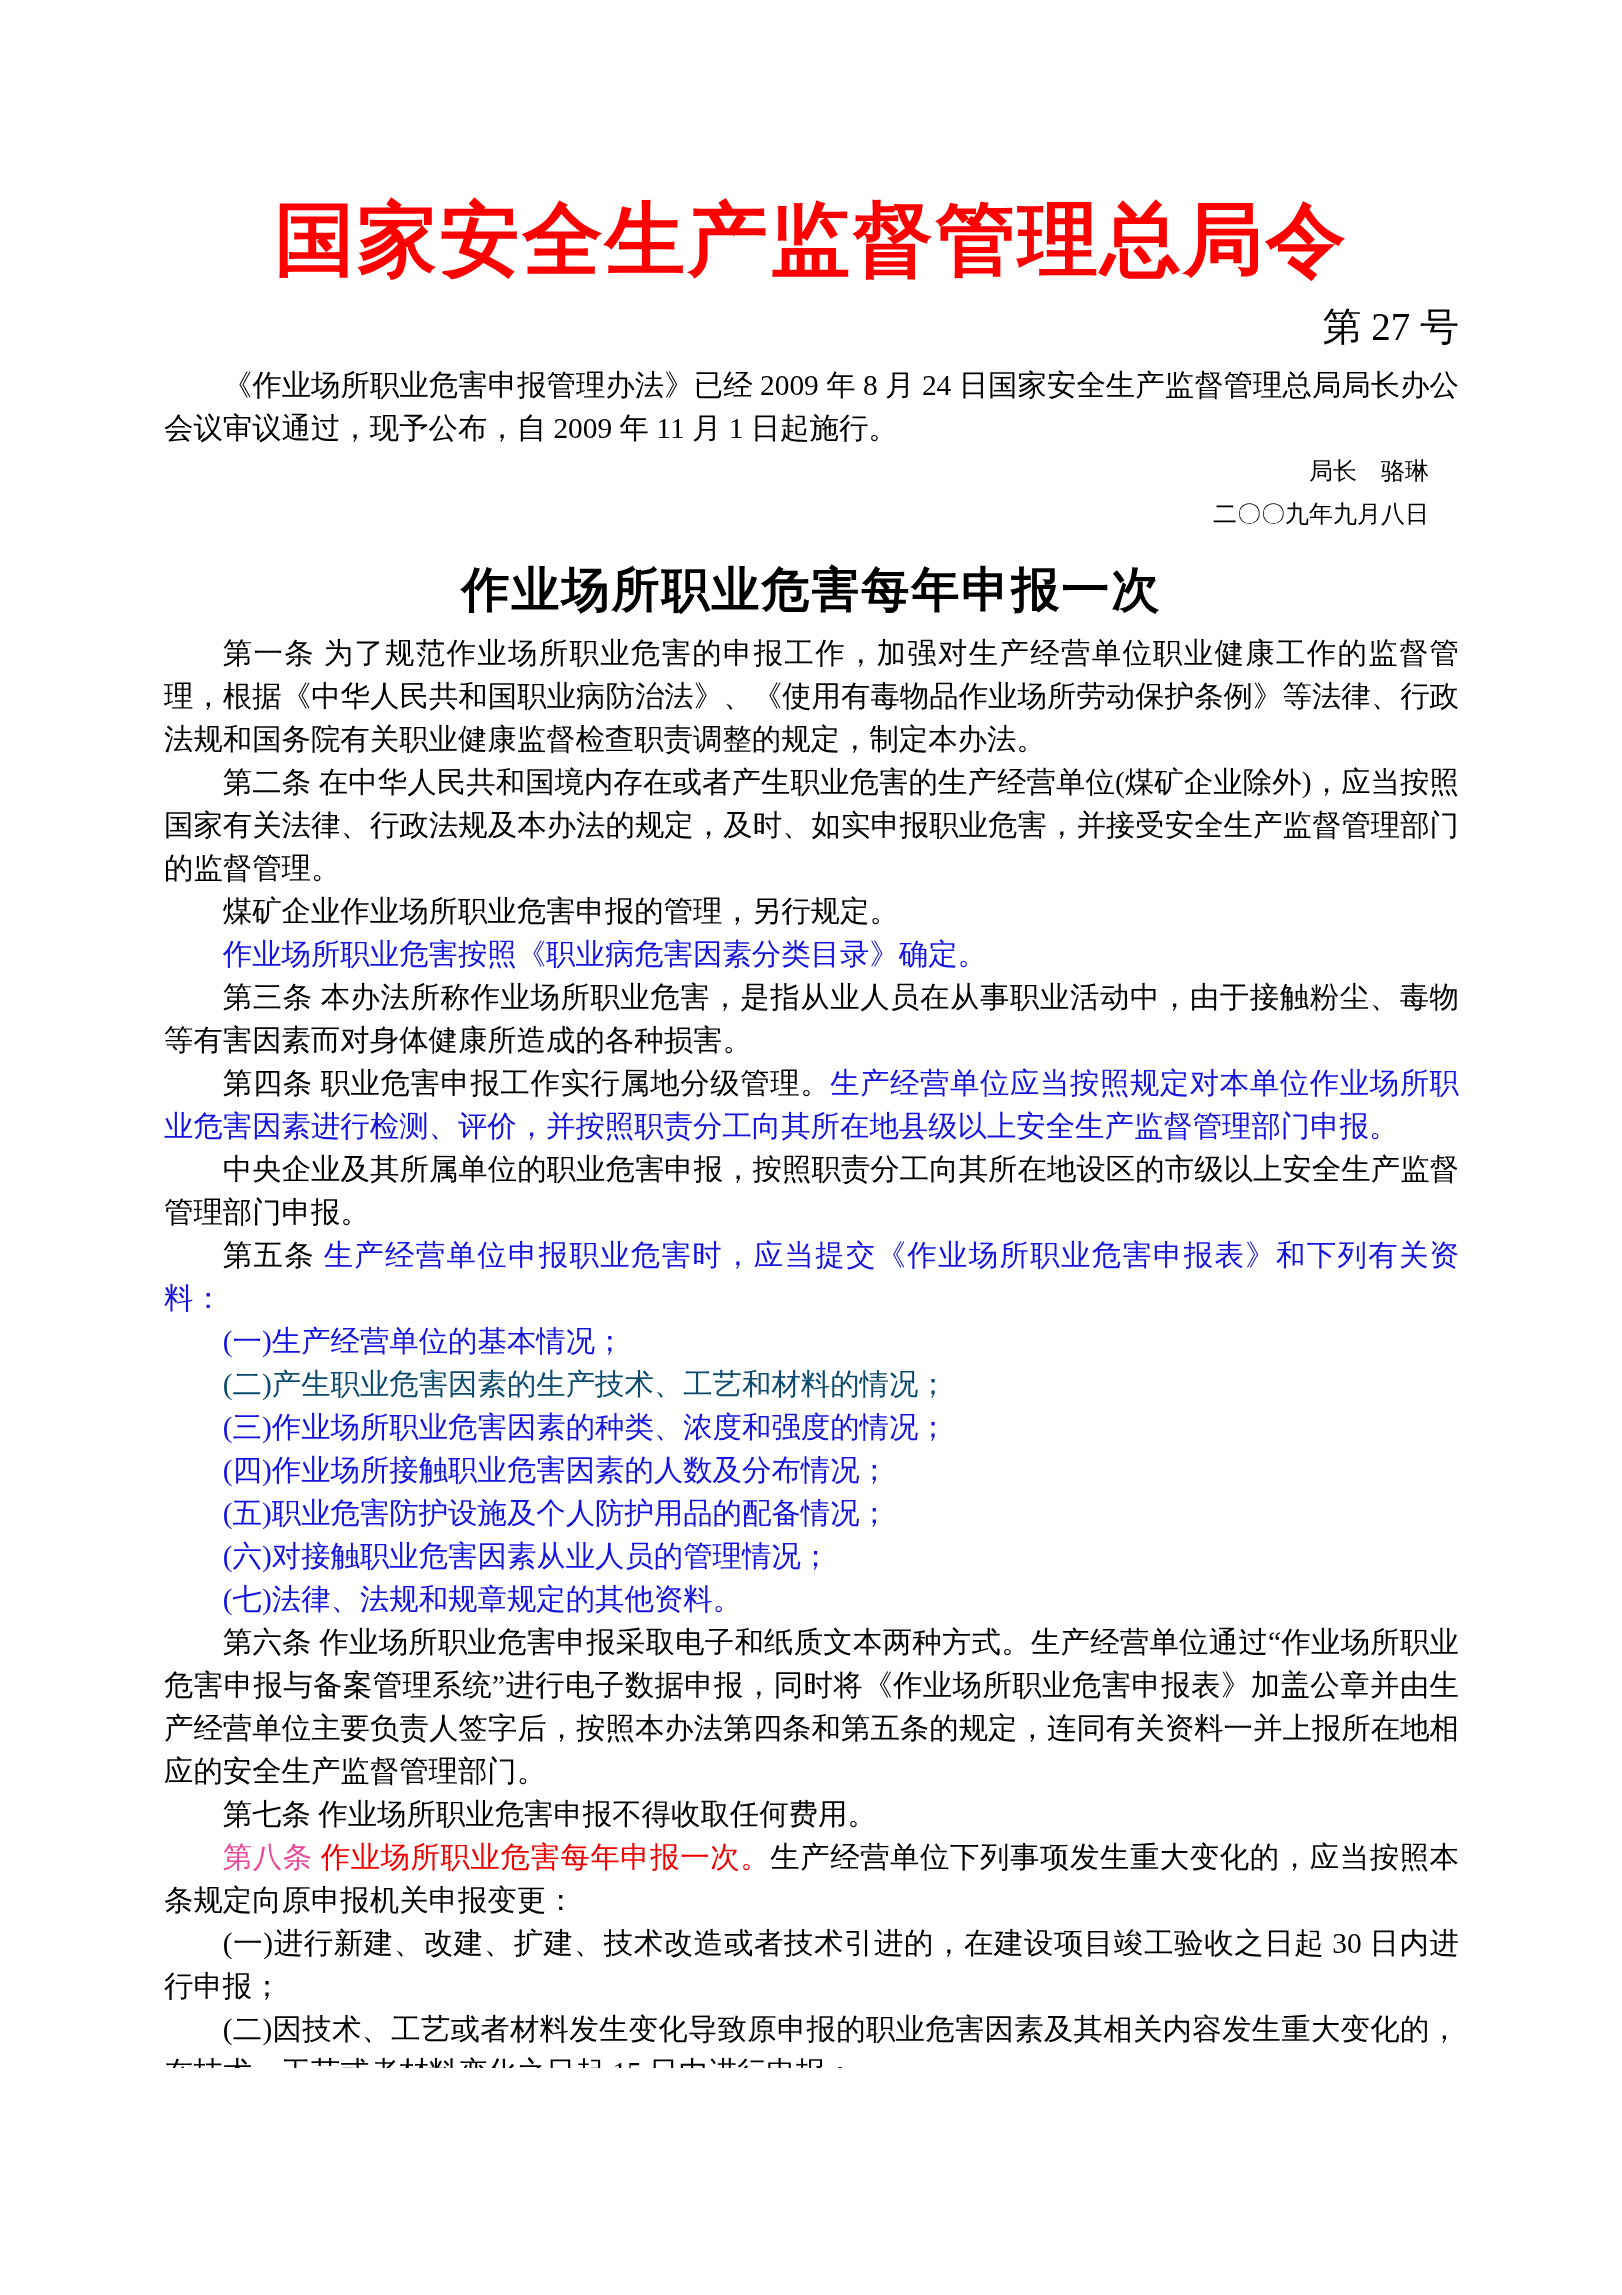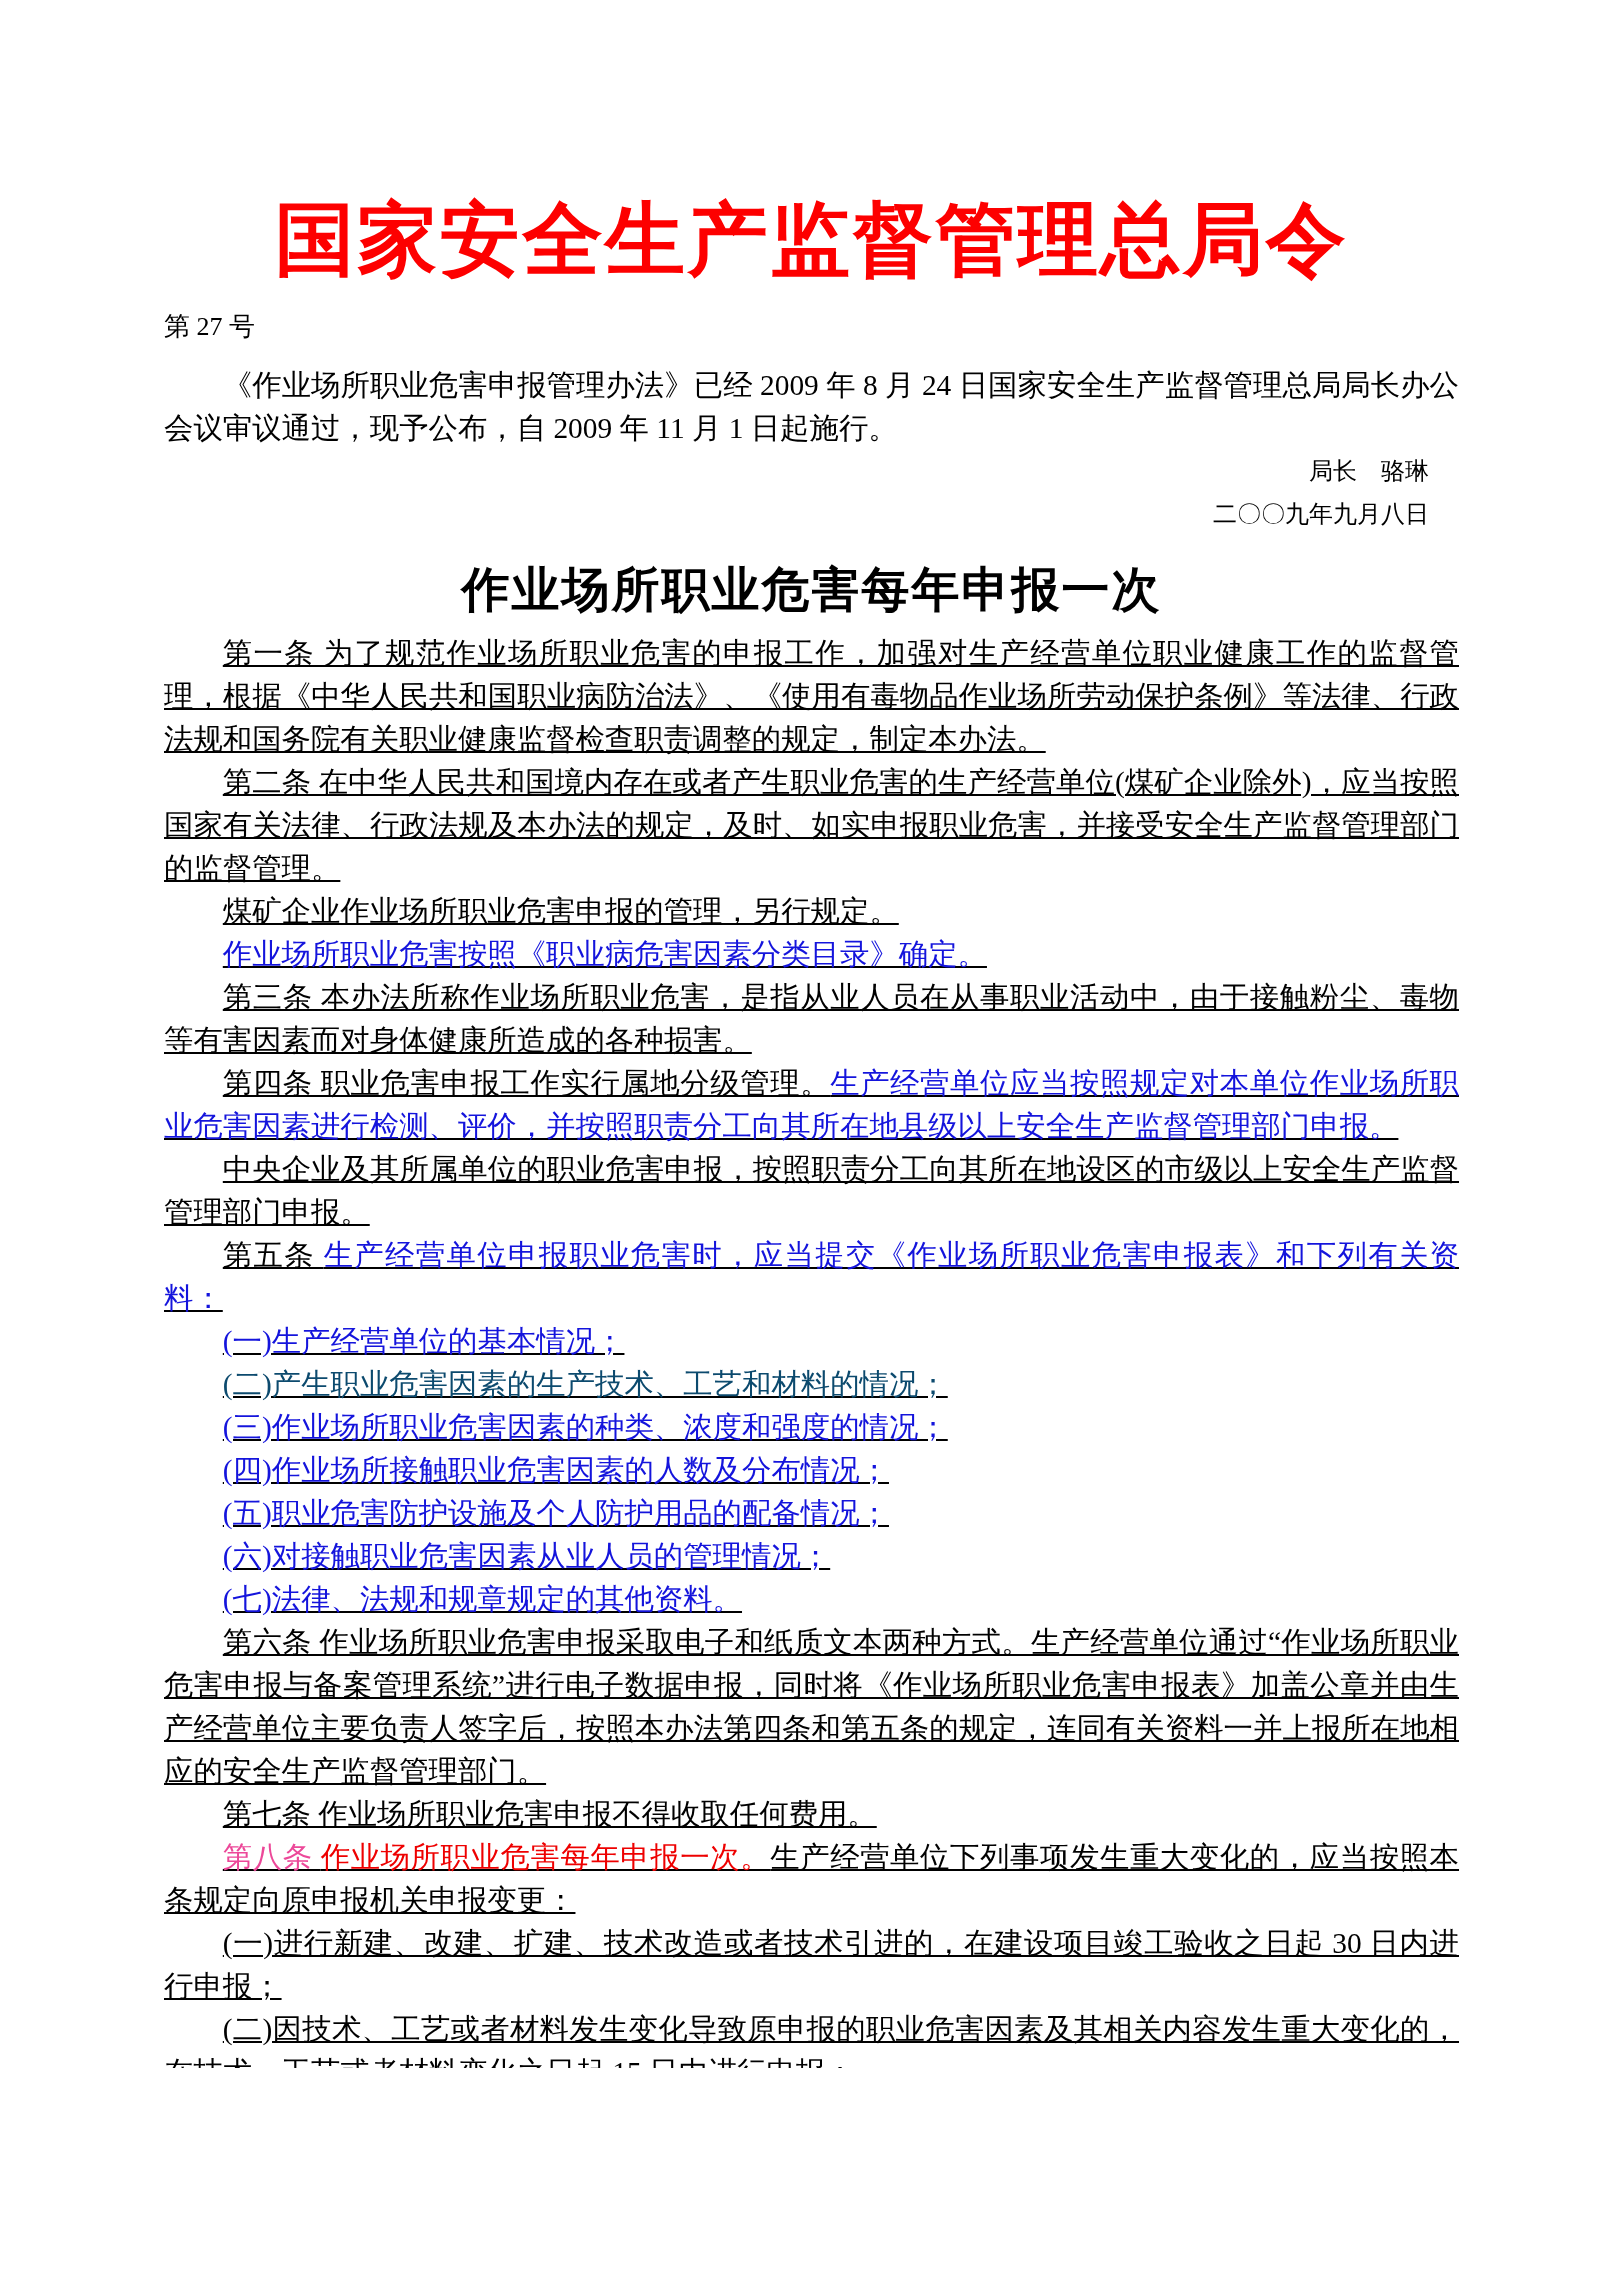--- a/index.html
+++ b/index.html
@@ -21,22 +21,22 @@
   }
   .masthead {
     text-align: center;
     font-size: 80px;
     font-weight: 700;
     line-height: 1.32;
     letter-spacing: 2.6px;
     white-space: nowrap;
   }
   .issue-no {
-    text-align: left;
-    font-size: 26px;
+    text-align: right;
+    font-size: 39px;
     line-height: 43px;
     margin-top: 11.8px;
   }
   .intro-para {
     margin: 15.7px 0 0 0;
     font-size: 29.4px;
     line-height: 43px;
     text-align: justify;
     text-indent: 2em;
   }
@@ -57,21 +57,20 @@
   }
   .doc-body {
     margin-top: 10.5px;
   }
   .para {
     margin: 0;
     font-size: 29.4px;
     line-height: 43px;
     text-align: justify;
     text-indent: 2em;
-    text-decoration: underline;
   }
 </style>
 </head>
 <body>
 
 <div class="page">
   <div class="content">
 
     <div class="masthead" style="color: rgb(253, 0, 0);">国家安全生产监督管理总局令</div>
 

